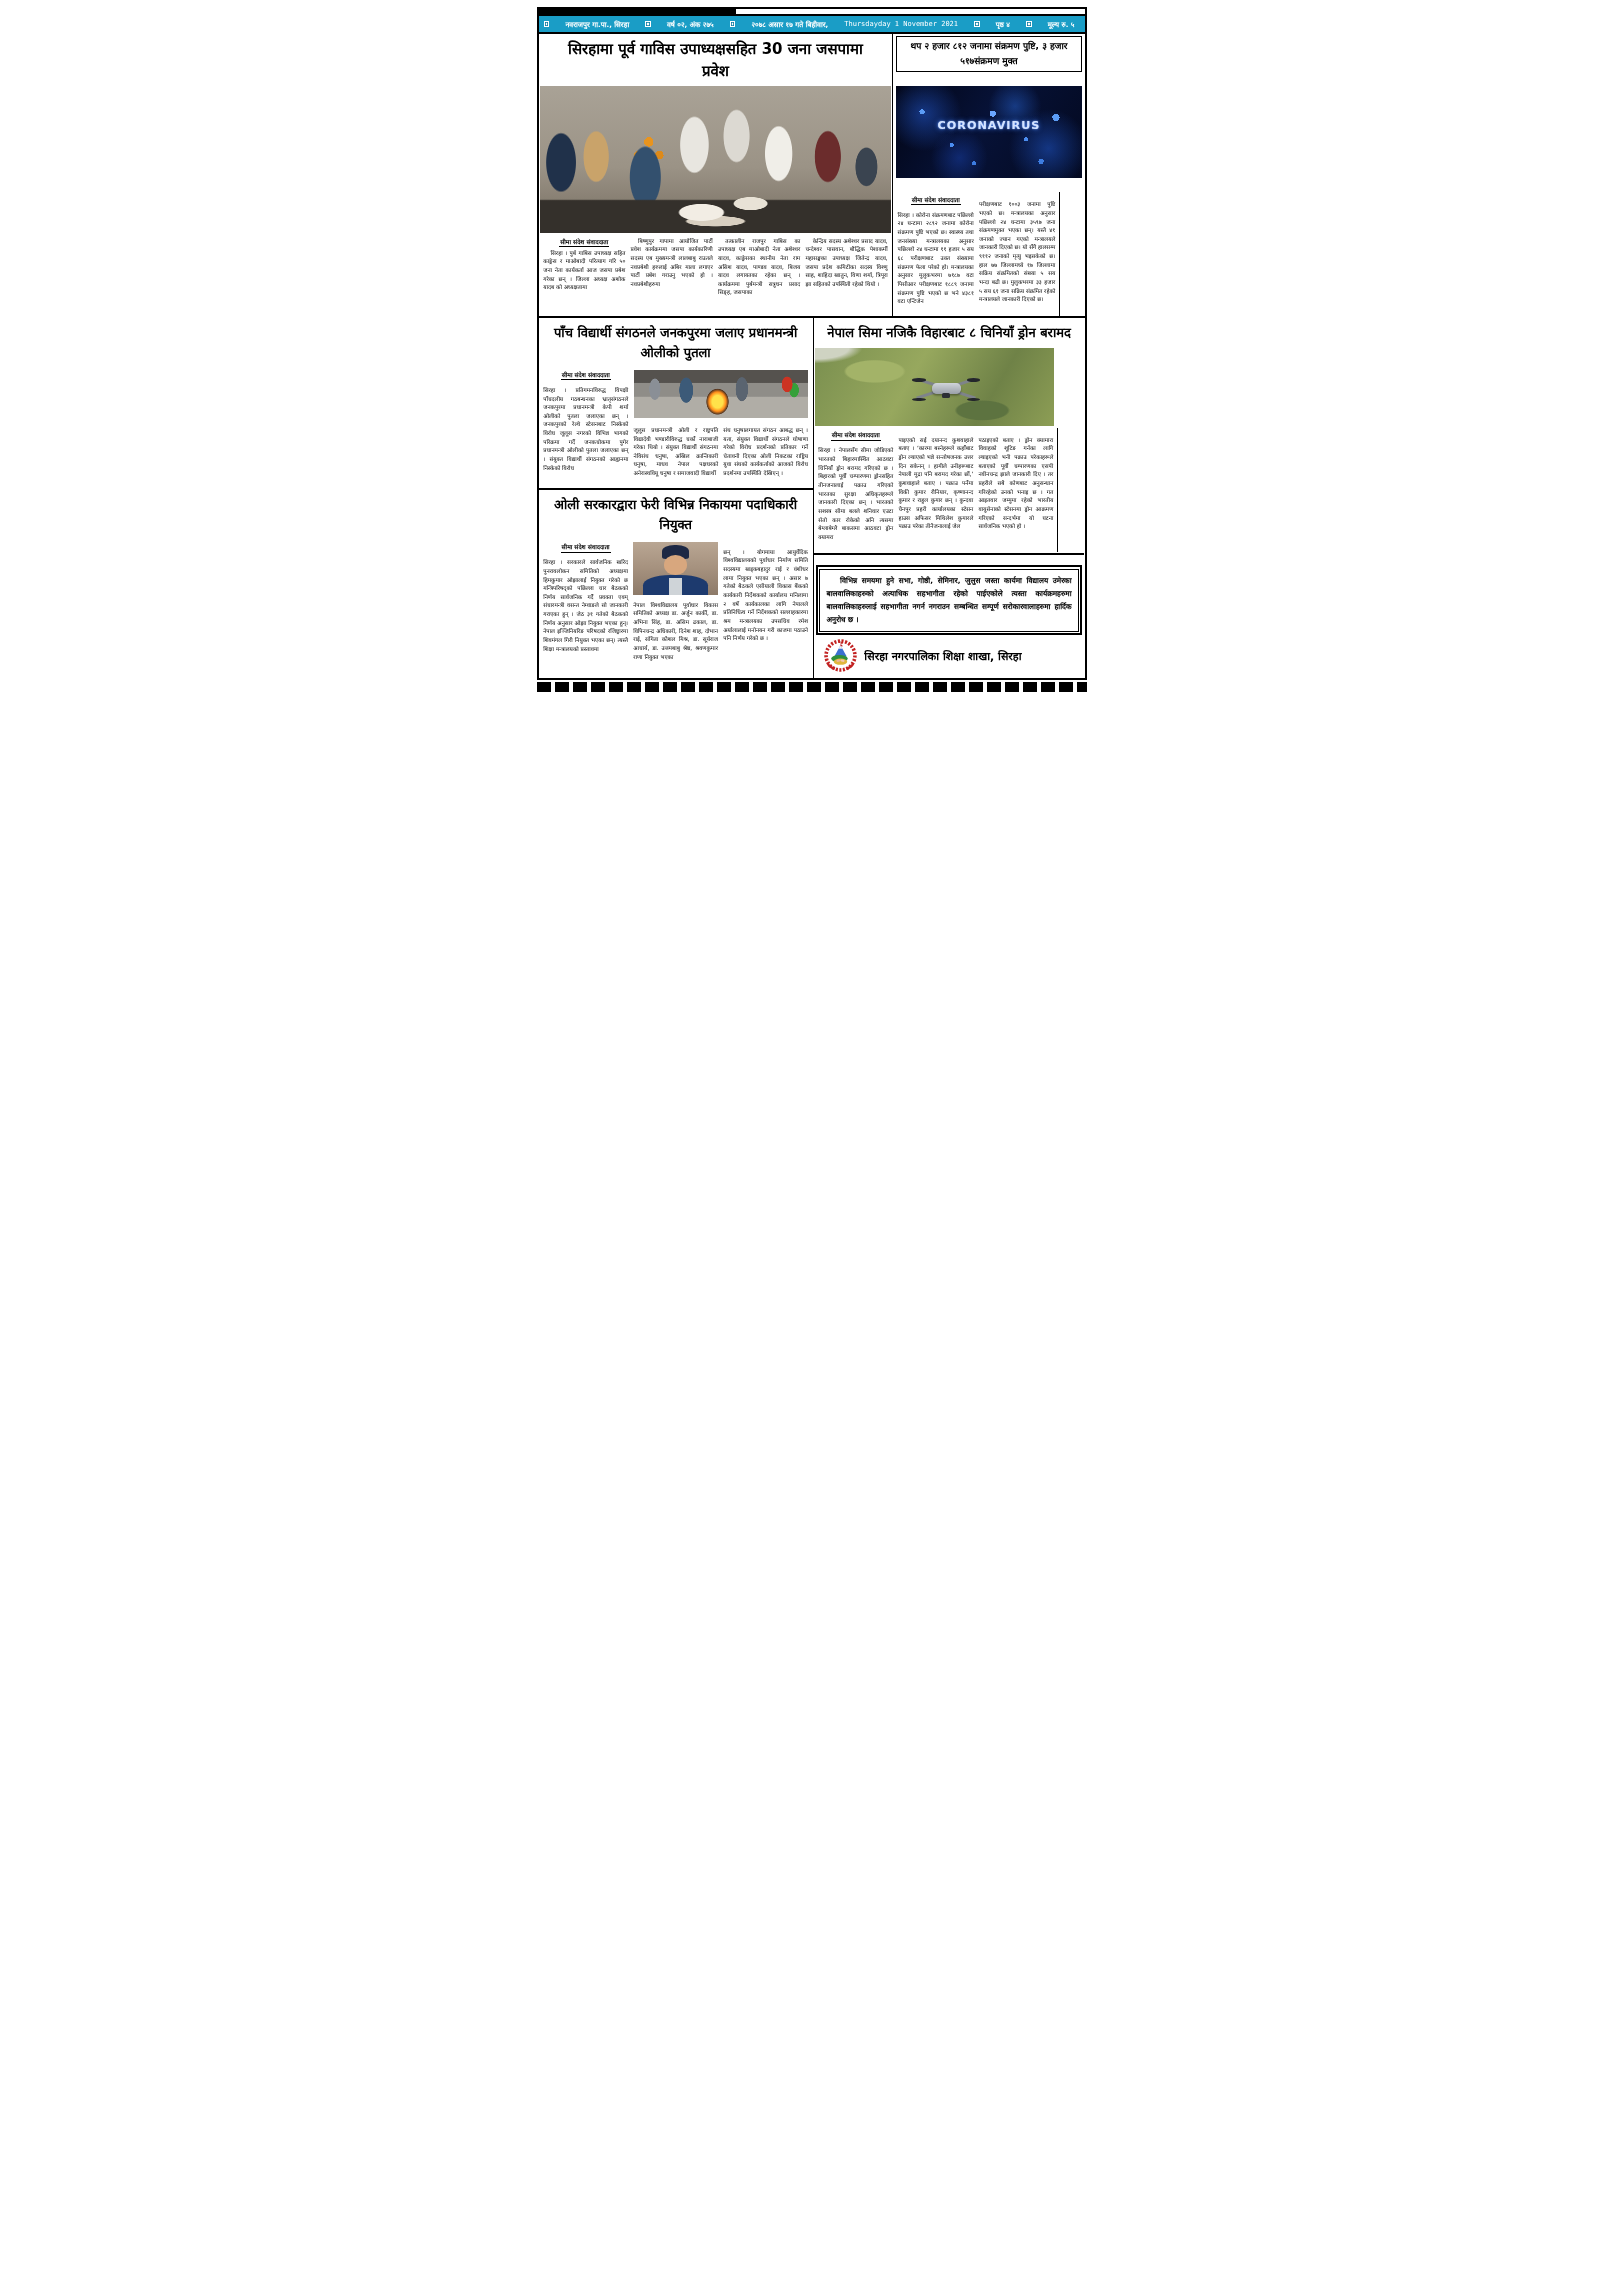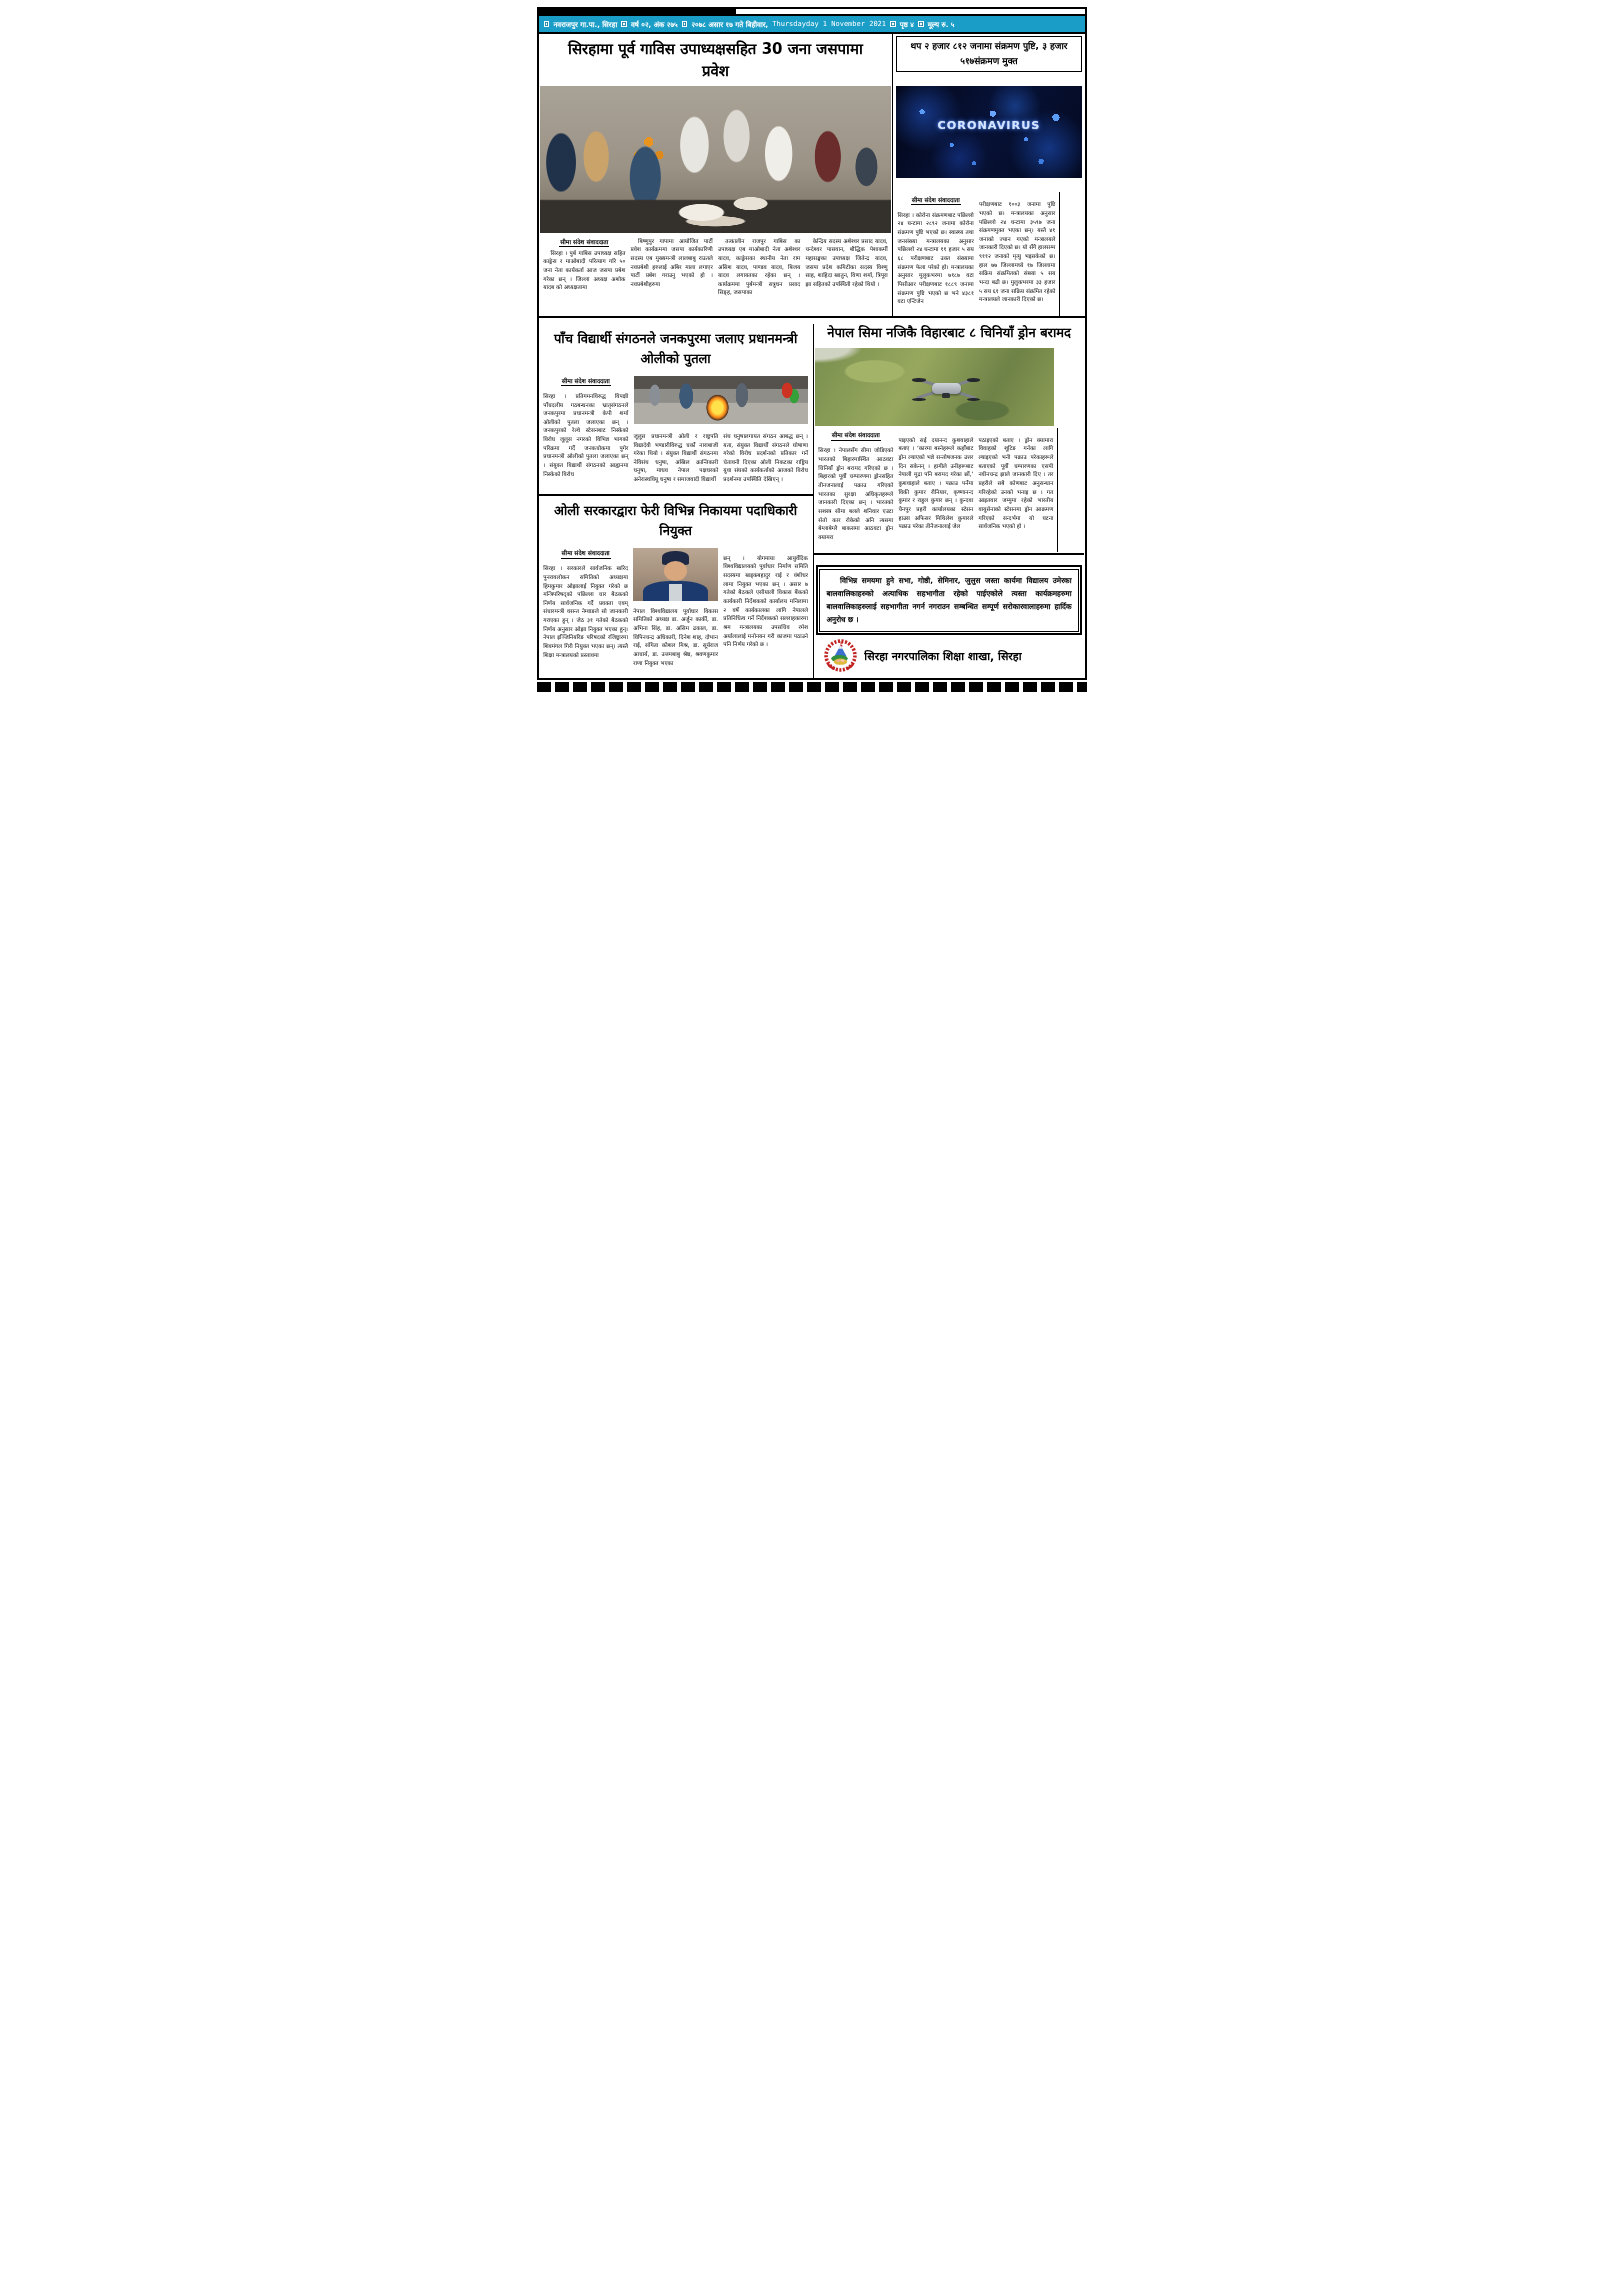--- a/index.html
+++ b/index.html
@@ -34,33 +34,33 @@
     background:
       radial-gradient(circle at 18% 18%, rgba(55,90,200,.45) 0 14%, transparent 22%),
       linear-gradient(135deg,#17131c 0%, #262031 55%, #120e16 100%); }
   .m-hair { position:absolute; left:18%; top:2%; width:66%; height:34%; background:#14100e; border-radius:48% 48% 30% 30%; }
   .m-face { position:absolute; left:26%; top:12%; width:52%; height:56%; background:#c99f7f; border-radius:46%; }
   .m-phone{ position:absolute; left:10%; top:16%; width:16%; height:34%; background:#a81f1f; border-radius:40%; }
   .m-shirt{ position:absolute; left:8%; bottom:-8%; width:88%; height:36%; background:#7b6fae; border-radius:40% 40% 0 0; }
   .m-cable{ position:absolute; left:30%; bottom:0; width:1.6px; height:44%; background:#c93434; transform:rotate(14deg); }
 
   
-  .datebar { display:flex; align-items:center; gap:4px; background:#1a9dc6;
+  .datebar { display:flex; align-items:center; gap:16px; background:#1a9dc6;
              border-top:2.1px solid #000; border-bottom:2.1px solid #000;
              color:#fff; font-weight:bold; font-size:7px; padding:3.1px 5.2px; white-space:nowrap; }
   .sq { display:inline-block; width:5.7px; height:5.7px; background:#fff;
         box-shadow: inset 0 0 0 1px #fff, inset 0 0 0 1.8px #0d7aa0; flex:0 0 auto; }
   .date-en { font-family:"DejaVu Sans Mono", monospace; font-weight:normal; }
 
   
   .rowA { display:flex; border-bottom:2.1px solid #000; }
   .rowA-left  { width:65%; border-right:1.6px solid #000; }
   .rowA-right { width:35%; display:flex; flex-direction:column;gap:12px; }
   .rowB { display:flex; }
-  .rowB-left  { width:50.4%; border-right:1.6px solid #000;margin-top:6px; }
+  .rowB-left  { width:50.4%; border-right:1.6px solid #000; }
   .rowB-right { width:49.6%; }
 
   .headline-xl { font-size:15px; font-weight:bold; text-align:center; line-height:1.5; padding:4.2px 13.5px 3.1px; }
   .headline-lg { font-size:13px; font-weight:bold; text-align:center; line-height:1.55; padding:4.7px 9.4px 3.6px; }
   .headline-boxed { border:1.6px solid #000; margin:2.1px 2.6px 0; font-size:9px; font-weight:bold;
                     text-align:center; line-height:1.6; padding:2.6px 4.2px; }
 
   .story-body { display:flex; gap:5.2px; padding:3.6px 4.7px 4.7px; font-size:5.7px; line-height:1.52; text-align:justify; }
   .story-body .tcol { flex:1; min-width:0; }
   .byline-wrap { text-align:center; margin-bottom:1.6px; }

